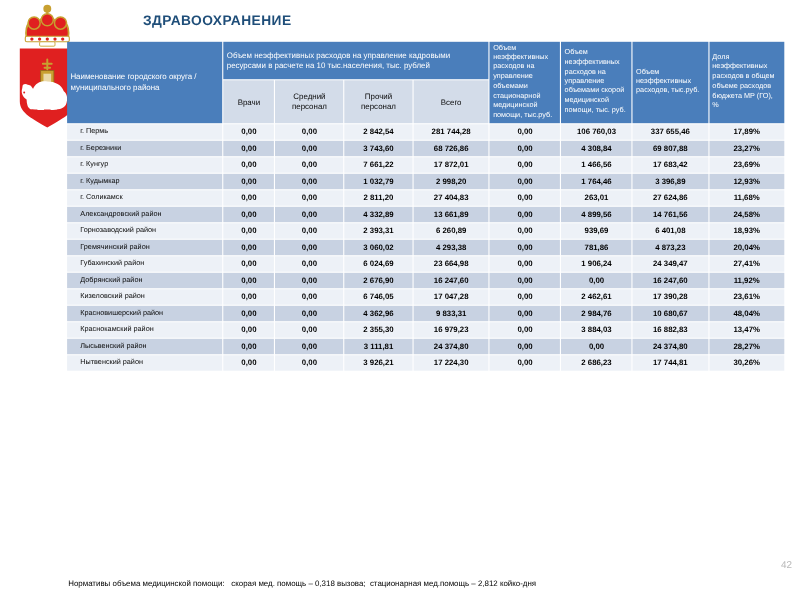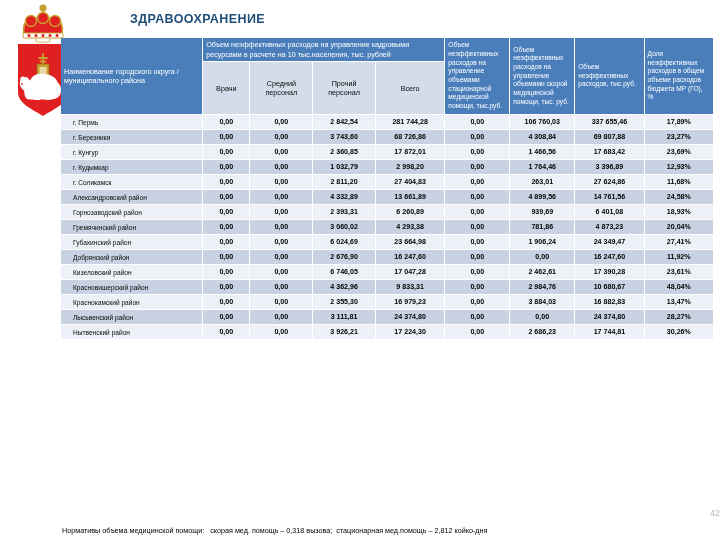--- a/index.html
+++ b/index.html
@@ -53,21 +53,21 @@
     font-family: "Liberation Sans", sans-serif;
   }
   th.hd.big { font-size: 7.2px; }
   th.sub {
     background: #D3DCE9;
     color: #0a0a0a;
     font-size: 7.2px;
     font-weight: normal;
     line-height: 1.25;
     text-align: center;
-    padding: 17px 2px;
+    padding: 4px 2px;
     font-family: "Liberation Sans", sans-serif;
   }
   td.nm {
     background: #EDF1F7;
     color: #0a0a0a;
     font-size: 6.6px;
     text-align: left;
     padding: 3px 4px 3px 12px;
     white-space: nowrap;
     font-family: "Liberation Sans", sans-serif;
@@ -187,21 +187,21 @@
           <td class="vl">68 726,86</td>
           <td class="vl">0,00</td>
           <td class="vl">4 308,84</td>
           <td class="vl">69 807,88</td>
           <td class="vl">23,27%</td>
         </tr>
         <tr>
           <td class="nm">г. Кунгур</td>
           <td class="vl">0,00</td>
           <td class="vl">0,00</td>
-          <td class="vl">2 360,85</td>
+          <td class="vl">7 661,22</td>
           <td class="vl">17 872,01</td>
           <td class="vl">0,00</td>
           <td class="vl">1 466,56</td>
           <td class="vl">17 683,42</td>
           <td class="vl">23,69%</td>
         </tr>
         <tr class="alt">
           <td class="nm">г. Кудымкар</td>
           <td class="vl">0,00</td>
           <td class="vl">0,00</td>

